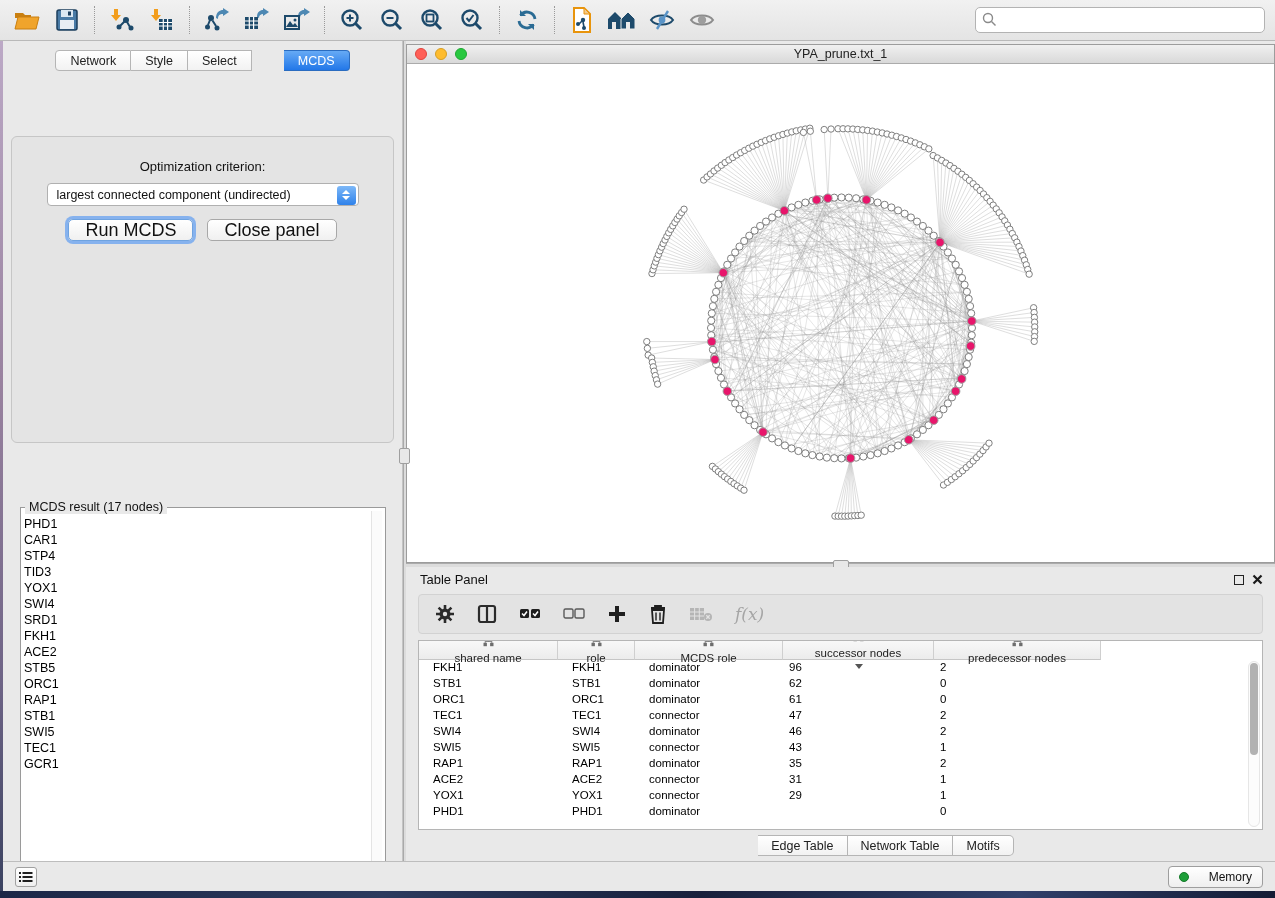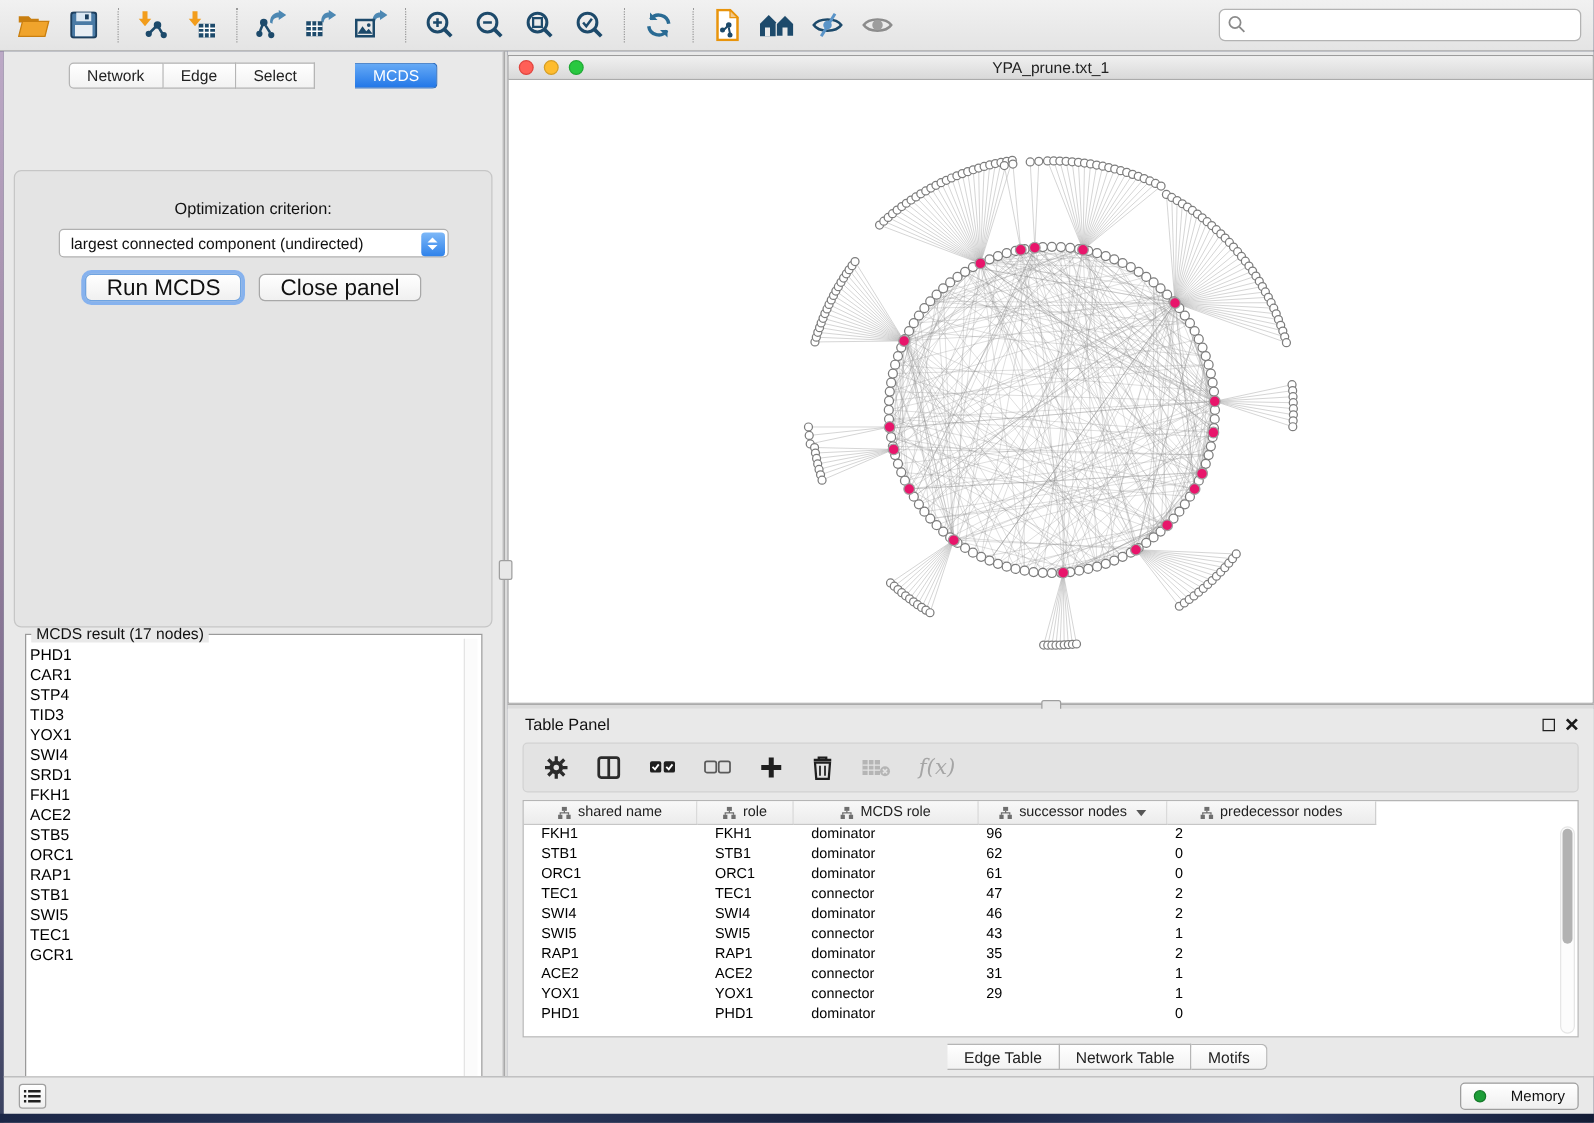--- a/index.html
+++ b/index.html
@@ -33,21 +33,21 @@
   .win-btns { margin-left:auto; display:flex; align-items:center; gap:8px; }
   .float-btn { width:10px; height:10px; border:1.5px solid #222; background:transparent; }
   .close-btn { width:11px; height:11px; display:flex; }
   .cp-tabs { display:flex; justify-content:center; margin-top:9px; position:relative; z-index:2; }
   .ctab { height:21px; padding:0 14px; background:linear-gradient(#fff,#f2f2f2);
     border:1px solid #b5b5b5; border-left:none; font-size:12.5px; color:#222;
     display:flex; align-items:center; }
   .ctab:first-child { border-left:1px solid #b5b5b5; border-radius:4px 0 0 4px; }
   .ctab:last-child { border-radius:0 4px 4px 0;margin-left:32px; }
   .ctab.active { background:linear-gradient(#66aaf5,#2277e8); border-color:#2a6cc0; color:#fff; }
-  .cp-box { position:absolute; left:8px; right:8px; top:95px; height:366px;
+  .cp-box { position:absolute; left:8px; right:8px; top:95px; height:307px;
     background:#e4e4e4; border:1px solid #c6c6c6; border-radius:6px; z-index:1; }
   .opt-label { text-align:center; margin-top:22px; font-size:13px; color:#111; }
   .opt-select { margin:9px auto 0; width:312px; height:23px; background:#fff;
     border:1px solid #b0b0b0; border-radius:4px; display:flex; align-items:center;
     font-size:12.5px; color:#111; padding-left:9px; position:relative; }
   .opt-arrows { position:absolute; right:2px; top:1.5px; width:19px; height:19px; border-radius:3px;
     background:linear-gradient(#7db8f8,#2f82ea); display:flex; flex-direction:column;
     align-items:center; justify-content:center; gap:2px; }
   .tri-up { width:0; height:0; border-left:4px solid transparent; border-right:4px solid transparent;
     border-bottom:4px solid #fff; }
@@ -99,21 +99,21 @@
   .tp-toolbar { margin:4px 12px 0 12px; height:40px; background:#e3e3e3;
     border:1px solid #d2d2d2; border-radius:4px; display:flex; align-items:center;
     gap:22px; padding:0 16px; }
   .tp-icon { display:flex; align-items:center; justify-content:center; }
   .fx-label { font-family:"DejaVu Serif", serif; font-style:italic; font-size:17px; color:#a5a5a5; }
   .table-wrap { position:absolute; left:12px; right:12px; top:73px; height:190px;
     background:#fff; border:1px solid #b5b5b5; overflow:hidden; }
   .thead { display:flex; height:19px; }
   .th { height:19px; border-right:1px solid #cfcfcf; border-bottom:1px solid #c6c6c6;
     background:linear-gradient(#f8f8f8,#ececec); display:flex; align-items:center;
-    justify-content:center; gap:5px; font-size:11.5px; color:#222; }
+    justify-content:center; gap:5px; font-size:11.5px; color:#222;flex-direction:column; }
   .th .sort-tri { width:0; height:0; border-left:4px solid transparent;
     border-right:4px solid transparent; border-top:5px solid #555; margin-left:2px; }
   .tr { display:flex; height:16px; }
   .td { font-size:11.5px; color:#000; padding:1px 6px 0 14px; white-space:nowrap; overflow:hidden; }
   .td.num { padding:1px 13px 0 6px; }
   .tbl-scroll { position:absolute; top:20px; bottom:2px; right:2px; width:12px;
     background:#fcfcfc; border:1px solid #e6e6e6; border-radius:6px; }
   .tbl-thumb { position:absolute; top:1px; left:1px; width:8px; height:92px;
     background:#b2b2b2; border-radius:5px; }
   .tp-tabs { position:absolute; left:0; right:0; top:268px; display:flex; justify-content:center; }
@@ -291,21 +291,21 @@
       <input class="search-input" placeholder="" style="">
     </div>
   </div>
 
   <div class="left-strip"></div>
   <div class="bottom-strip"></div>
 
   <div class="control-panel">
     <div class="cp-tabs">
         <div class="ctab">Network</div>
-        <div class="ctab">Edge</div>
+        <div class="ctab">Style</div>
         <div class="ctab">Select</div>
         <div class="ctab active">MCDS</div>
       </div>
     <div class="cp-box">
       <div class="opt-label">Optimization criterion:</div>
       <div class="opt-select">
         <span>largest connected component (undirected)</span>
         <span class="opt-arrows">
             <span class="tri-up"></span>
             <span class="tri-down"></span>

